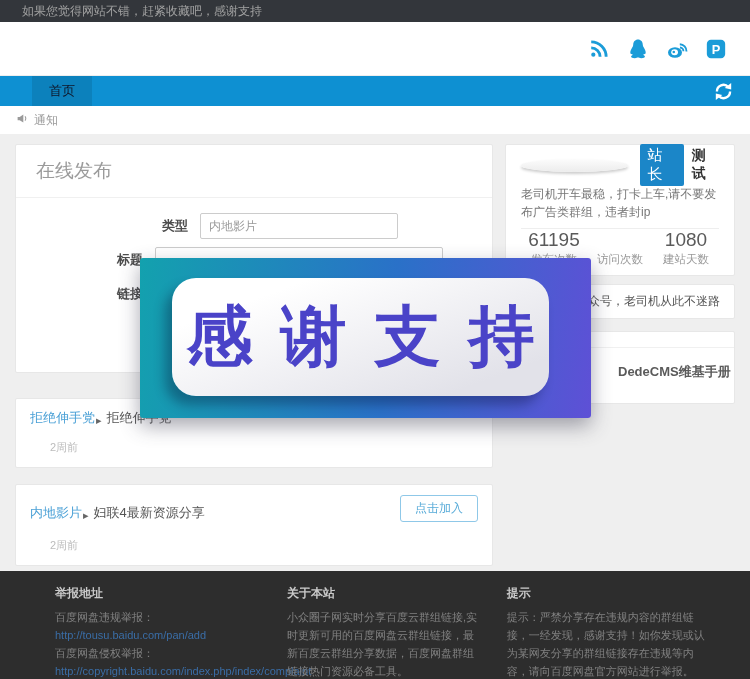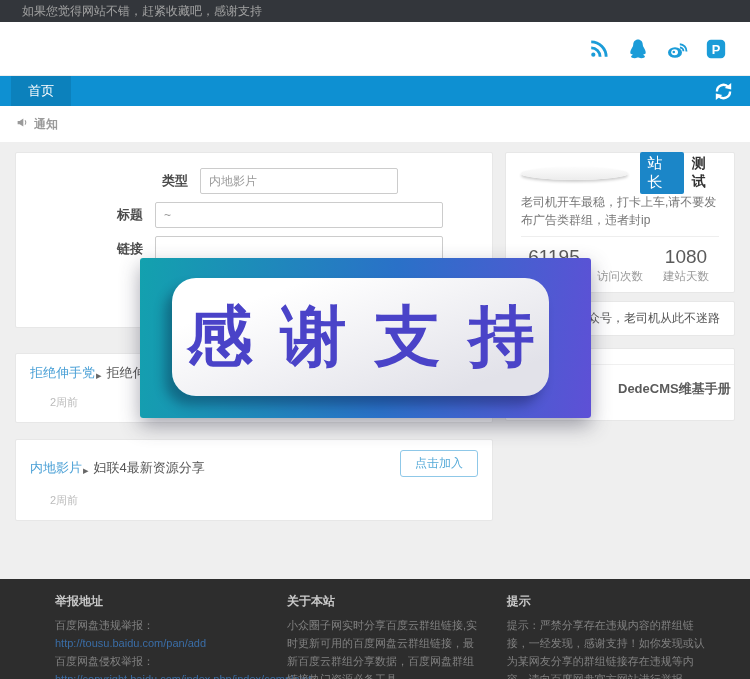--- a/index.html
+++ b/index.html
@@ -10,26 +10,26 @@
   
   .topbar { height: 22px; background: #33363b; color: #a2a2a2; font-size: 12px;
     display: flex; align-items: center; padding-left: 22px; }
   
   .site-header { height: 54px; background: #fff; display: flex; align-items: center;
     justify-content: flex-end; padding-right: 22px; border-bottom: 1px solid #eee; }
   .social { display: flex; align-items: center; gap: 15px; }
   .social a { display: inline-flex; width: 24px; height: 24px; align-items: center; justify-content: center; cursor: pointer; }
   
   .navbar { height: 30px; background: #0e90d2; display: flex; align-items: stretch; }
-  .nav-item { display: flex; align-items: center; padding: 0 17px; margin-left: 11px;
-    color: #ffffff; font-size: 13px; background: rgba(0,0,0,0.10); text-decoration: none; cursor: pointer; text-align: right; }
+  .nav-item { display: flex; align-items: center; padding: 0 17px; margin-left: 32px;
+    color: #0f172a; font-size: 13px; background: rgba(0,0,0,0.10); text-decoration: none; cursor: pointer; text-align: right; }
   .nav-refresh { margin-left: auto; display: flex; align-items: center; padding: 0 16px; cursor: pointer; }
   
-  .breadcrumb { height: 36px; background: #fff; display: flex; align-items: center;
-    gap: 5px; padding-left: 16px; color: #9a9a9a; font-size: 12px; font-weight: bold; }
+  .breadcrumb { height: 28px; background: #fff; display: flex; align-items: center;
+    gap: 5px; padding-left: 16px; color: #9a9a9a; font-size: 12px; }
   
   .main { height: 437px; background: #efefef; overflow: hidden; padding: 10px 15px 0; }
   .cols { display: flex; gap: 12px; }
   .col-left { width: 478px; }
   .col-right { width: 230px; }
   .card { background: #fff; border: 1px solid #e7e7e7; border-radius: 2px; }
   
   .form-head { padding: 13px 20px; border-bottom: 1px solid #f0f0f0; }
   .form-head h2 { font-size: 19px; font-weight: normal; color: #9b9b9b; }
   .form-body { padding: 8px 20px 30px; }
@@ -50,21 +50,21 @@
   .post-date { margin-top: 13px; font-size: 11px; color: #bbb; margin-left: 20px; }
   .post-card.second .post-date { margin-top: 16px; }
   
   .profile-card { padding: 8px 15px 8px; }
   .profile-top { display: flex; align-items: center; height: 20px; margin-top: 2px; }
   .avatar-ellipse { width: 110px; height: 13px; border-radius: 50%;
     background: linear-gradient(#fcfcfc, #ececec); box-shadow: 0 2px 3px rgba(0,0,0,.2); margin-right: 12px; }
   .badge { background: #1b86c8; color: #fff; font-size: 15px; padding: 2px 7px; border-radius: 2px; margin-right: 8px; }
   .pname { font-size: 14px; font-weight: bold; color: #333; }
   .pdesc { margin-top: 10px; font-size: 12px; color: #777; line-height: 18px; }
-  .stats { display: flex; margin-top: 7px; border-top: 1px solid #eee; padding-top: 9px; }
+  .stats { display: flex; margin-top: 7px; border-top: 1px solid #eee; padding-top: 0; }
   .stat { flex: 1; text-align: center; }
   .stat .num { font-size: 19px; color: #5a5a5a; min-height: 21px; line-height: 21px; }
   .stat .lab { font-size: 11.5px; color: #999; margin-top: 2px; }
   .wechat-card { margin-top: 8px; padding: 8px 14px; text-align: right; font-size: 12px; color: #555; }
   .links-card { margin-top: 12px; }
   .links-head { height: 16px; border-bottom: 1px solid #f0f0f0; }
   .links-body { padding: 15px 0 22px 112px; font-size: 13px; font-weight: bold; color: #5a5a5a; cursor: pointer; }
   
   .overlay { position: absolute; left: 140px; top: 258px; width: 451px; height: 160px; z-index: 50;
     border-radius: 3px; background: linear-gradient(97deg, #13a1ae 0%, #2a71c8 55%, #5e50d6 100%);
@@ -142,20 +142,23 @@
       <path d="M11 5.5a3.5 3.5 0 0 1 0 5" fill="none" stroke="#9a9a9a" stroke-width="1.3"></path>
     </svg>
   </span>
   <span>通知</span>
 </div>
 
 <main class="main">
   <div class="cols">
     <div class="col-left">
       <section class="card">
+        <div class="form-head">
+          <h2>在线发布</h2>
+        </div>
         <div class="form-body">
           <div class="frow">
             <label>类型</label>
             <input class="w-type" readonly="" value="内地影片" style="">
           </div>
           <div class="frow">
             <label>标题</label>
             <input class="w-wide" readonly="" value="~" style="">
           </div>
           <div class="frow">

